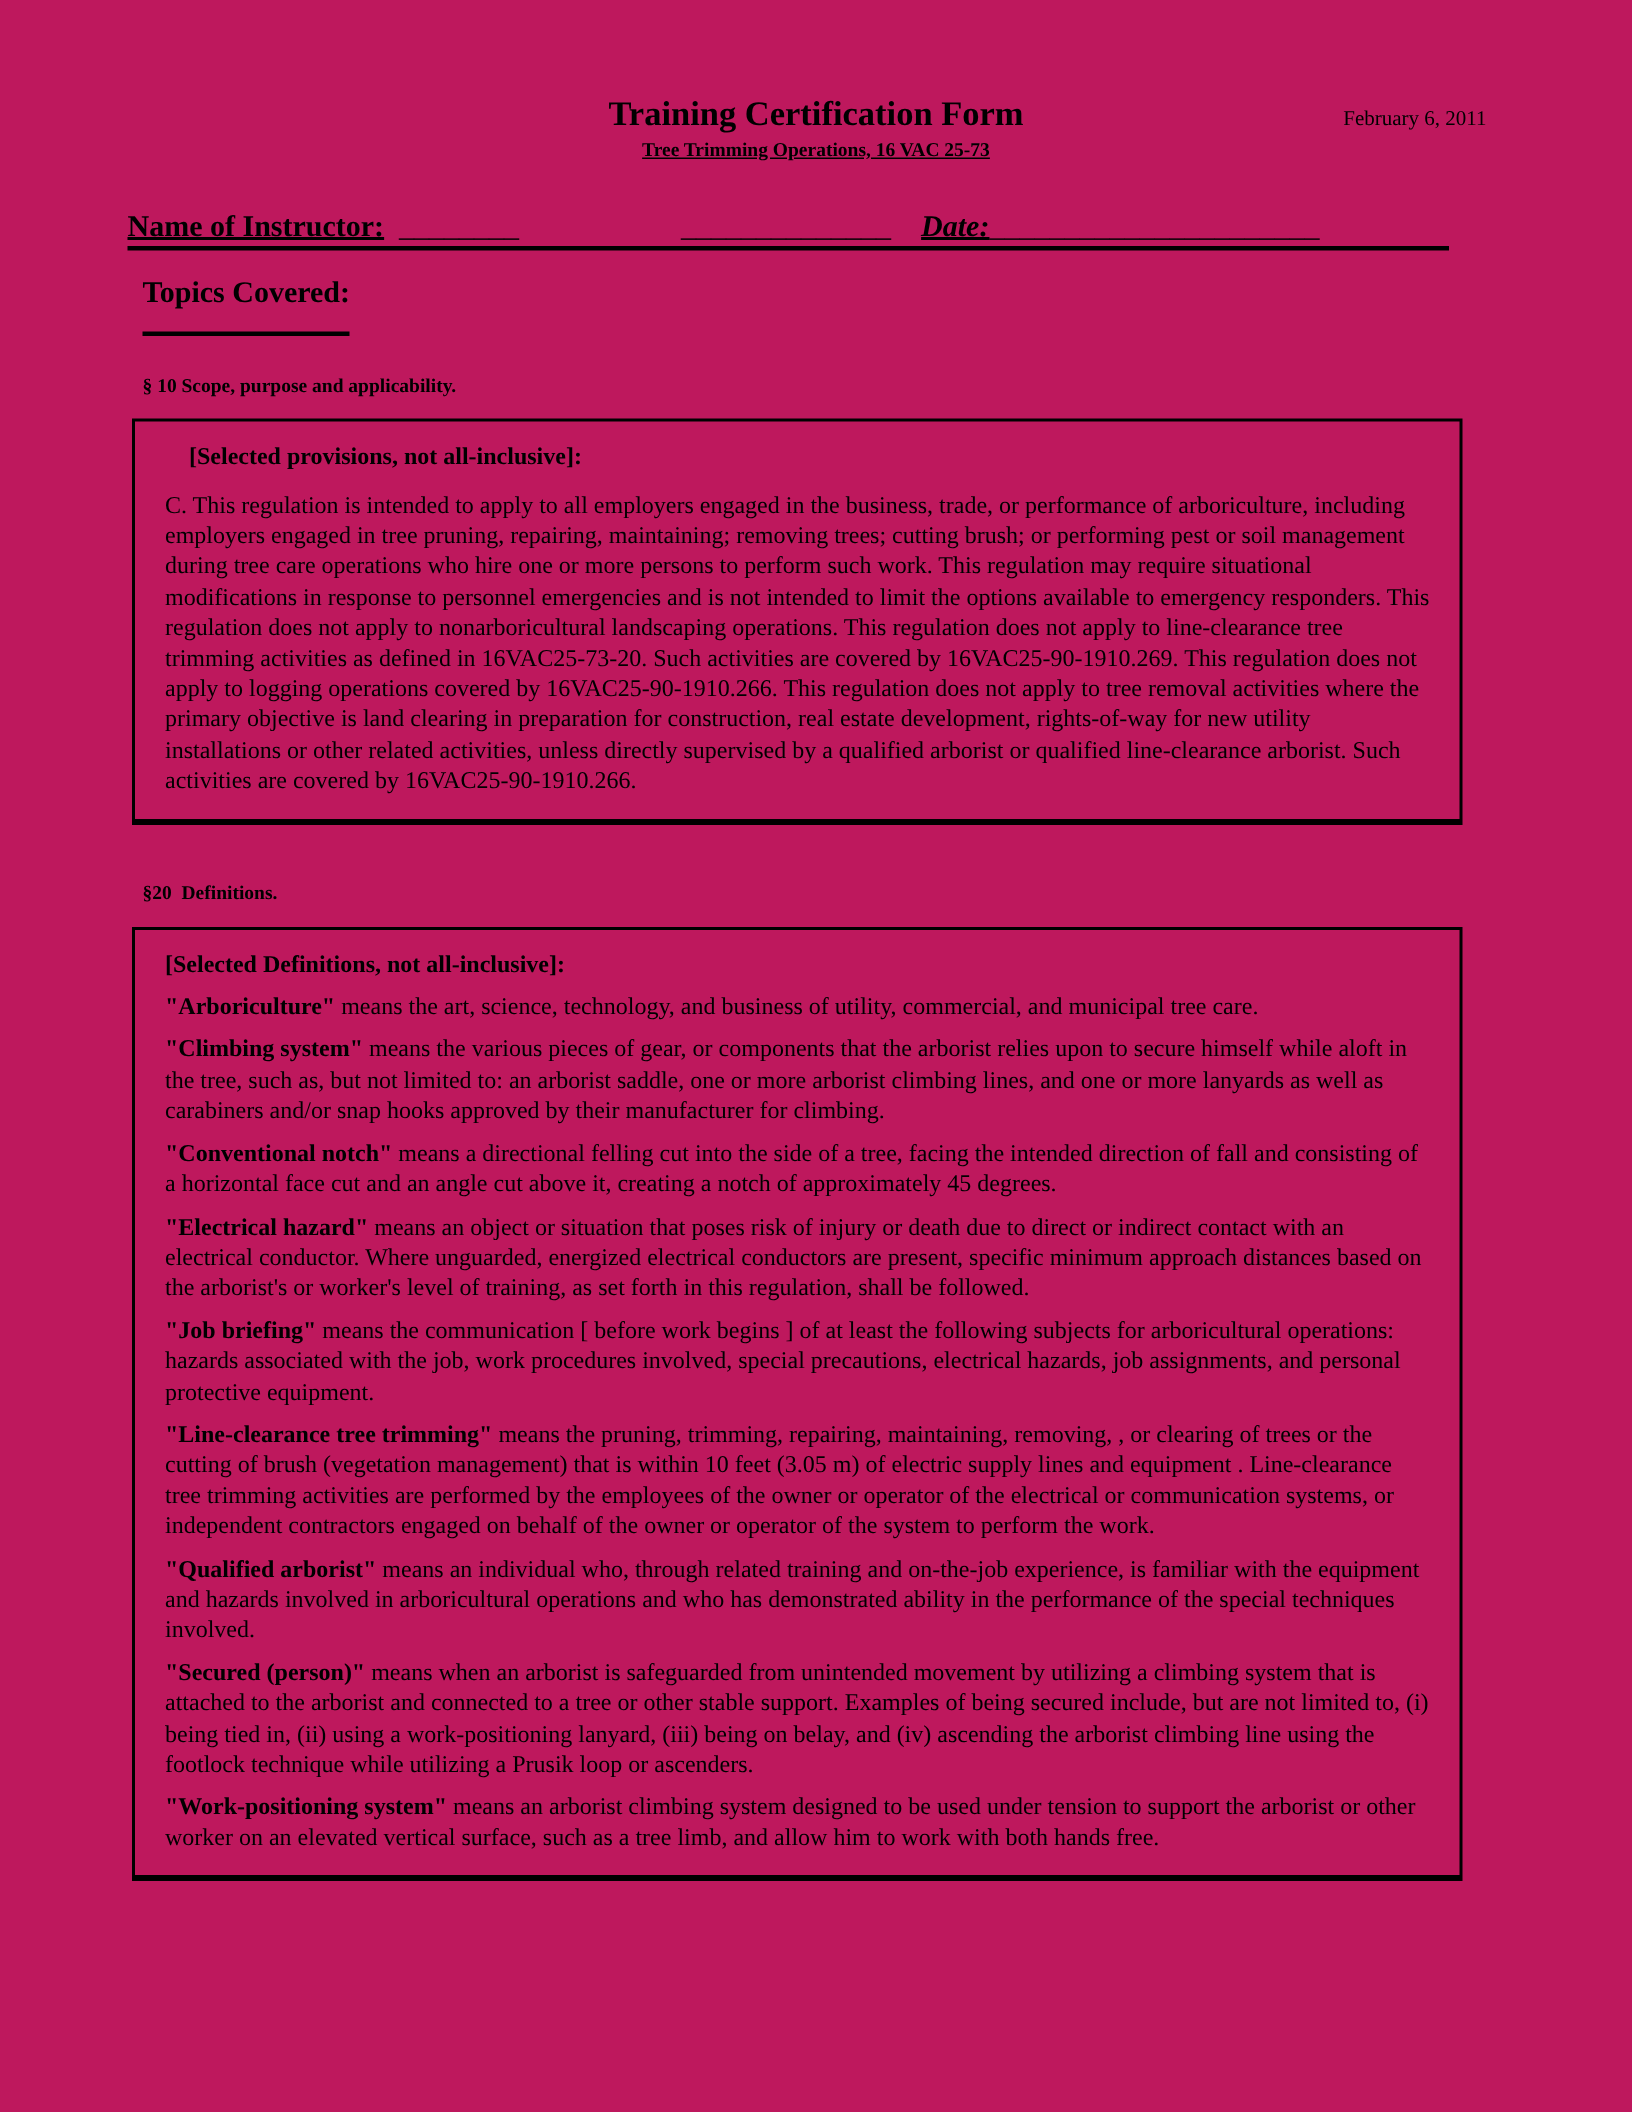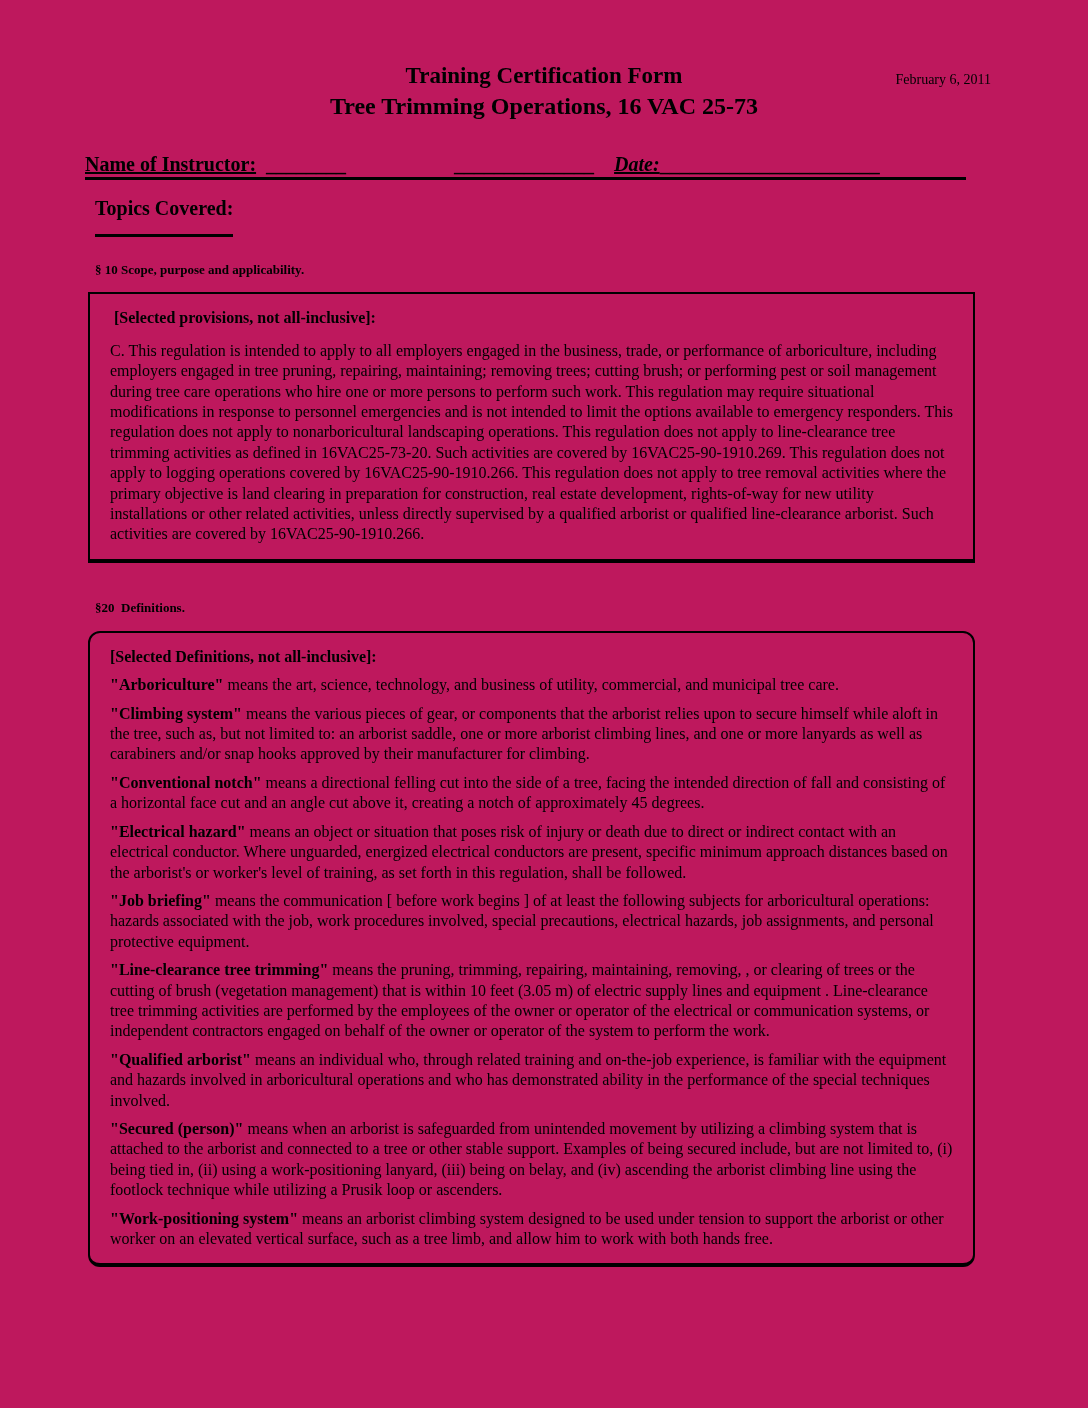--- a/index.html
+++ b/index.html
@@ -11,40 +11,40 @@
     background: #be185d;
     font-family: "Liberation Serif", "DejaVu Serif", serif;
     color: #000;
     box-sizing: border-box;
     overflow: hidden;
   }
 
   
   .header { padding-top: 62px; text-align: center; line-height: 1.2; }
   .doc-title   { font-size: 23px; font-weight: bold; }
-  .doc-subtitle{ font-size: 24px; font-weight: bold; margin-top: 2px; }
+  .doc-subtitle{ font-size: 13px; font-weight: bold; margin-top: 2px; text-decoration: underline; }
   .doc-date {
     position: absolute;
     top: 72px;
     right: 97px;
     font-size: 14px;
     font-weight: normal;
   }
 
   
   .instructor-line {
     margin: 33px 122px 0 85px;
     border-bottom: 3px solid #000;
     padding-bottom: 1px;
     font-size: 20px;
     font-weight: bold;
     white-space: nowrap;
   }
   .instructor-line .label { text-decoration: underline; }
-  .blank { font-weight: bold; letter-spacing: 0; }
+  .blank { font-weight: normal; letter-spacing: 0; }
   .blank-1 { margin-left: 10px; }
   .blank-2 { margin-left: 108px; }
   .date-label { margin-left: 20px; text-decoration: underline; font-style: italic; }
 
   
   .topics-heading {
     margin: 17px 0 0 95px;
     font-size: 20px;
     font-weight: bold;
   }
@@ -65,27 +65,27 @@
   .box {
     margin: 13px 113px 0 88px;
     border: 2px solid #000;
     border-bottom-width: 4px;
     padding: 12px 20px 14px 20px;
     font-size: 16px;
     line-height: 20.4px;
   }
   .box-label {
     font-weight: bold;
-    margin: 2px 0 0 4px;
+    margin: 2px 0 0 16px;
   }
   .box p { margin: 12px 0 0 0; text-align: left; }
   .box .def { margin-top: 8px; }
   .box .term { font-weight: bold; }
   .provisions-box { margin-top: 14px; }
-  .definitions-box { margin-top: 15px; border-radius: 12px; }
+  .definitions-box { margin-top: 15px; }
   .definitions-box .box-label { margin-left: 0; }
 </style>
 </head>
 <body>
 
 <div class="page">
 
   <div class="header">
     <div class="doc-title">Training Certification Form</div>
     <div class="doc-subtitle">Tree Trimming Operations, 16 VAC 25-73</div>

